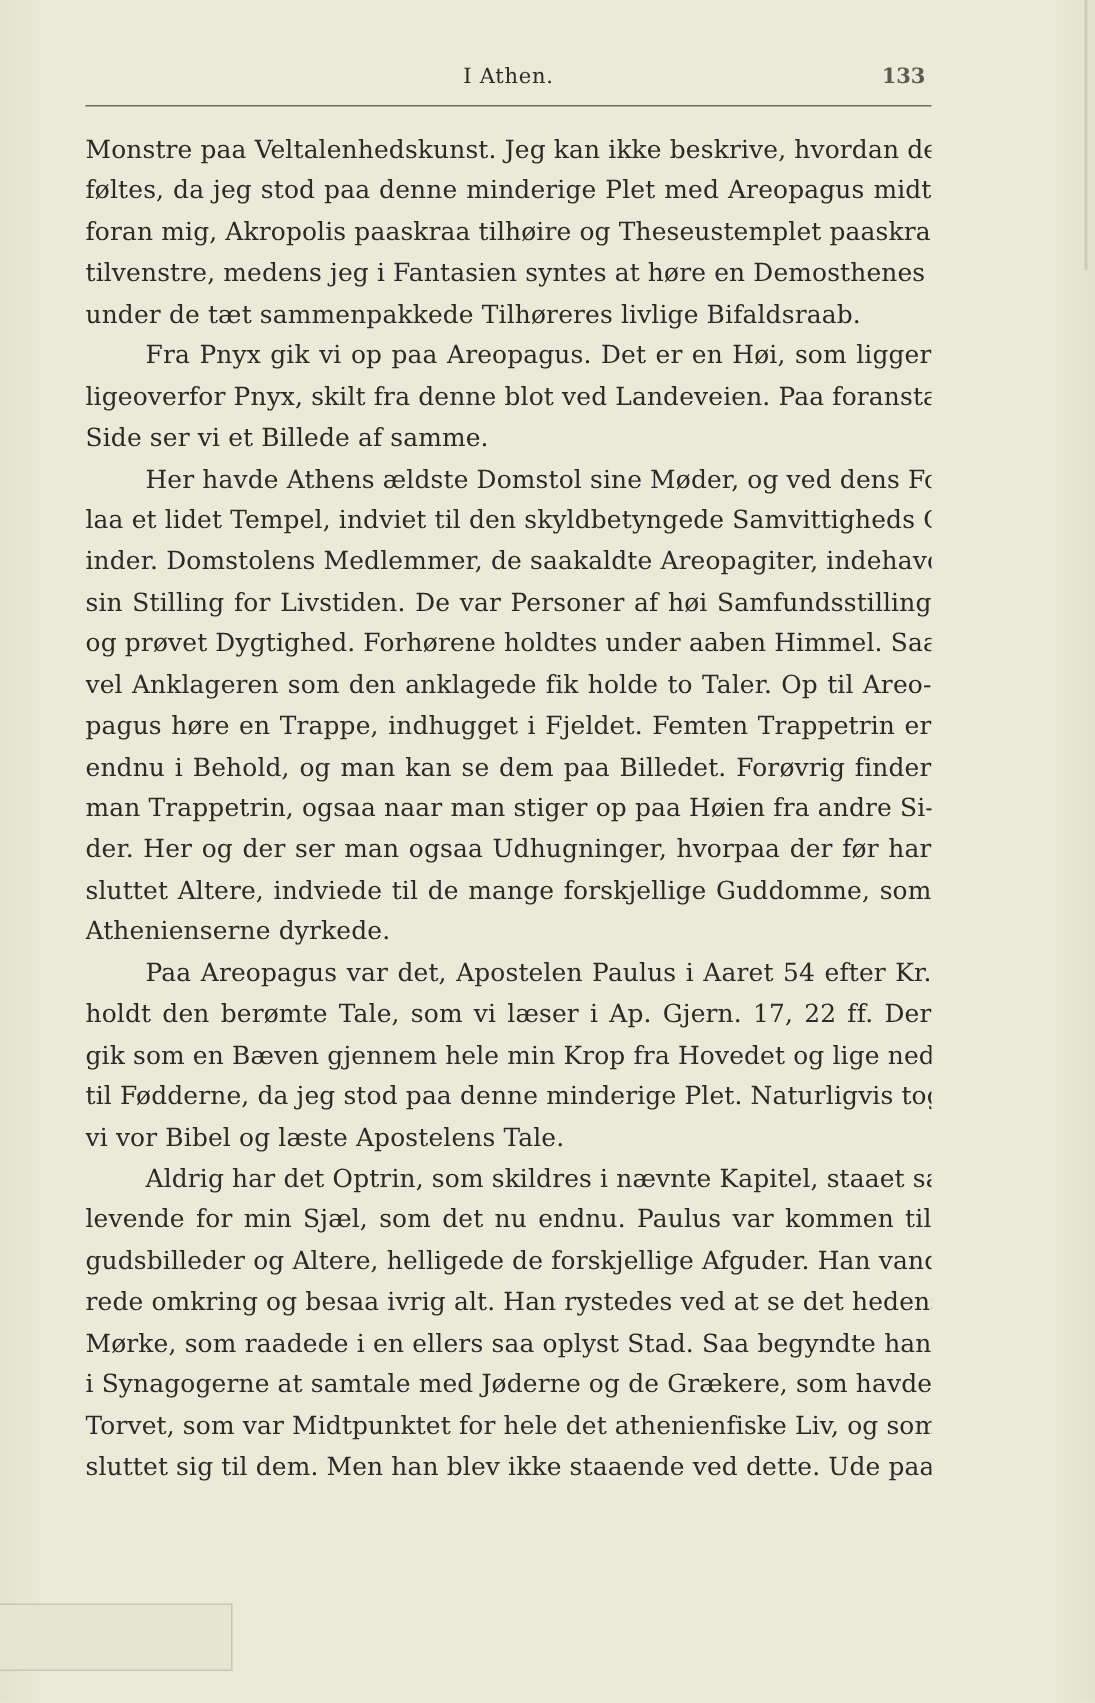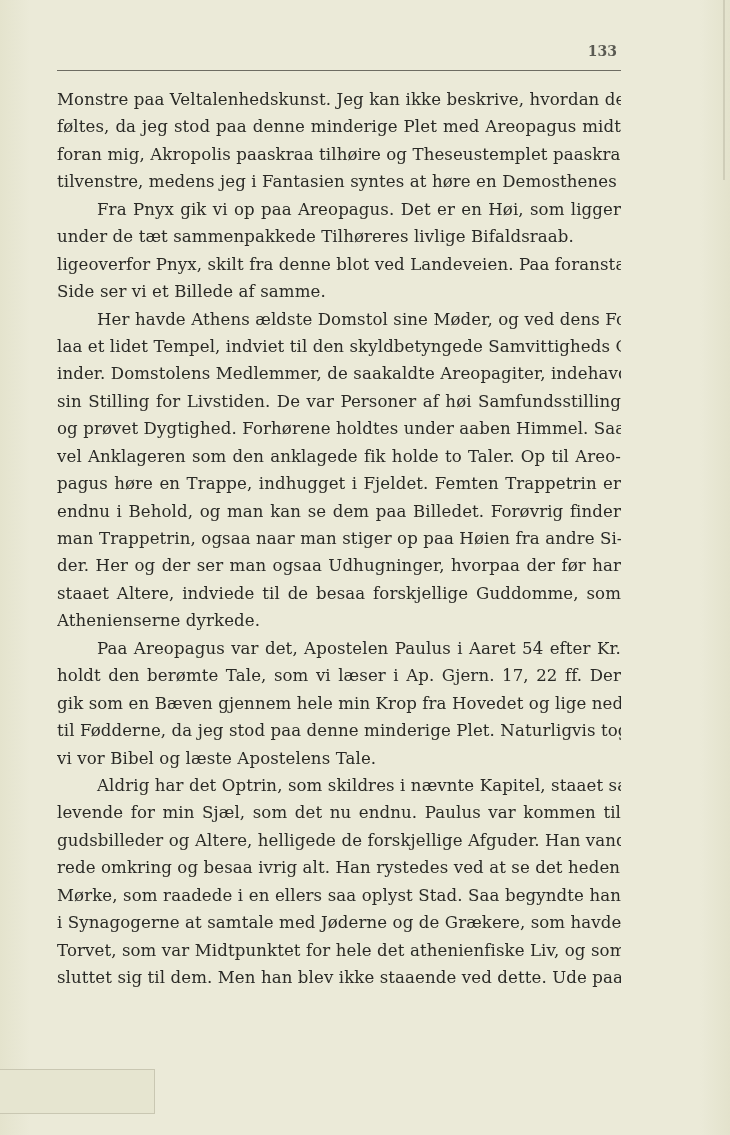--- a/index.html
+++ b/index.html
@@ -48,43 +48,44 @@
     background: #e6e5d0;
   }
 </style>
 </head>
 <body>
 
 <div class="page">
   <div class="right-edge"></div>
 
   <div class="header">
+    <div class="running-title">I Athen.</div>
     <div class="page-number">133</div>
   </div>
 
   <div class="body-text" id="body-text">
       <span class="line">Monstre paa Veltalenhedskunst.  Jeg kan ikke beskrive, hvordan det</span>
       <span class="line">føltes, da jeg stod paa denne minderige Plet med Areopagus midt</span>
       <span class="line">foran mig, Akropolis paaskraa tilhøire og Theseustemplet paaskraa</span>
       <span class="line">tilvenstre, medens jeg i Fantasien syntes at høre en Demosthenes tale</span>
+      <span class="line last">under de tæt sammenpakkede Tilhøreres livlige Bifaldsraab.</span>
       <span class="line indent">Fra Pnyx gik vi op paa Areopagus.  Det er en Høi, som ligger</span>
-      <span class="line last">under de tæt sammenpakkede Tilhøreres livlige Bifaldsraab.</span>
       <span class="line">ligeoverfor Pnyx, skilt fra denne blot ved Landeveien.  Paa foranstaaende</span>
       <span class="line last">Side ser vi et Billede af samme.</span>
       <span class="line indent">Her havde Athens ældste Domstol sine Møder, og ved dens Fod</span>
       <span class="line">laa et lidet Tempel, indviet til den skyldbetyngede Samvittigheds Gud-</span>
       <span class="line">inder.  Domstolens Medlemmer, de saakaldte Areopagiter, indehavde</span>
       <span class="line">sin Stilling for Livstiden.  De var Personer af høi Samfundsstilling</span>
       <span class="line">og prøvet Dygtighed.  Forhørene holdtes under aaben Himmel.  Saa-</span>
       <span class="line">vel Anklageren som den anklagede fik holde to Taler.  Op til Areo-</span>
       <span class="line">pagus høre en Trappe, indhugget i Fjeldet.  Femten Trappetrin er</span>
       <span class="line">endnu i Behold, og man kan se dem paa Billedet.  Forøvrig finder</span>
       <span class="line">man Trappetrin, ogsaa naar man stiger op paa Høien fra andre Si-</span>
       <span class="line">der.  Her og der ser man ogsaa Udhugninger, hvorpaa der før har</span>
-      <span class="line">staaet Altere, indviede til de besaa forskjellige Guddomme, som</span>
+      <span class="line">sluttet Altere, indviede til de mange forskjellige Guddomme, som</span>
       <span class="line last">Athenienserne dyrkede.</span>
       <span class="line indent">Paa Areopagus var det, Apostelen Paulus i Aaret 54 efter Kr.</span>
       <span class="line">holdt den berømte Tale, som vi læser i Ap. Gjern. 17, 22 ff.  Der</span>
       <span class="line">gik som en Bæven gjennem hele min Krop fra Hovedet og lige ned</span>
       <span class="line">til Fødderne, da jeg stod paa denne minderige Plet.  Naturligvis tog</span>
       <span class="line last">vi vor Bibel og læste Apostelens Tale.</span>
       <span class="line indent">Aldrig har det Optrin, som skildres i nævnte Kapitel, staaet saa</span>
       <span class="line">levende for min Sjæl, som det nu endnu.  Paulus var kommen til</span>
       <span class="line">gudsbilleder og Altere, helligede de forskjellige Afguder.  Han vand-</span>
       <span class="line">rede omkring og besaa ivrig alt.  Han rystedes ved at se det hedenske</span>

